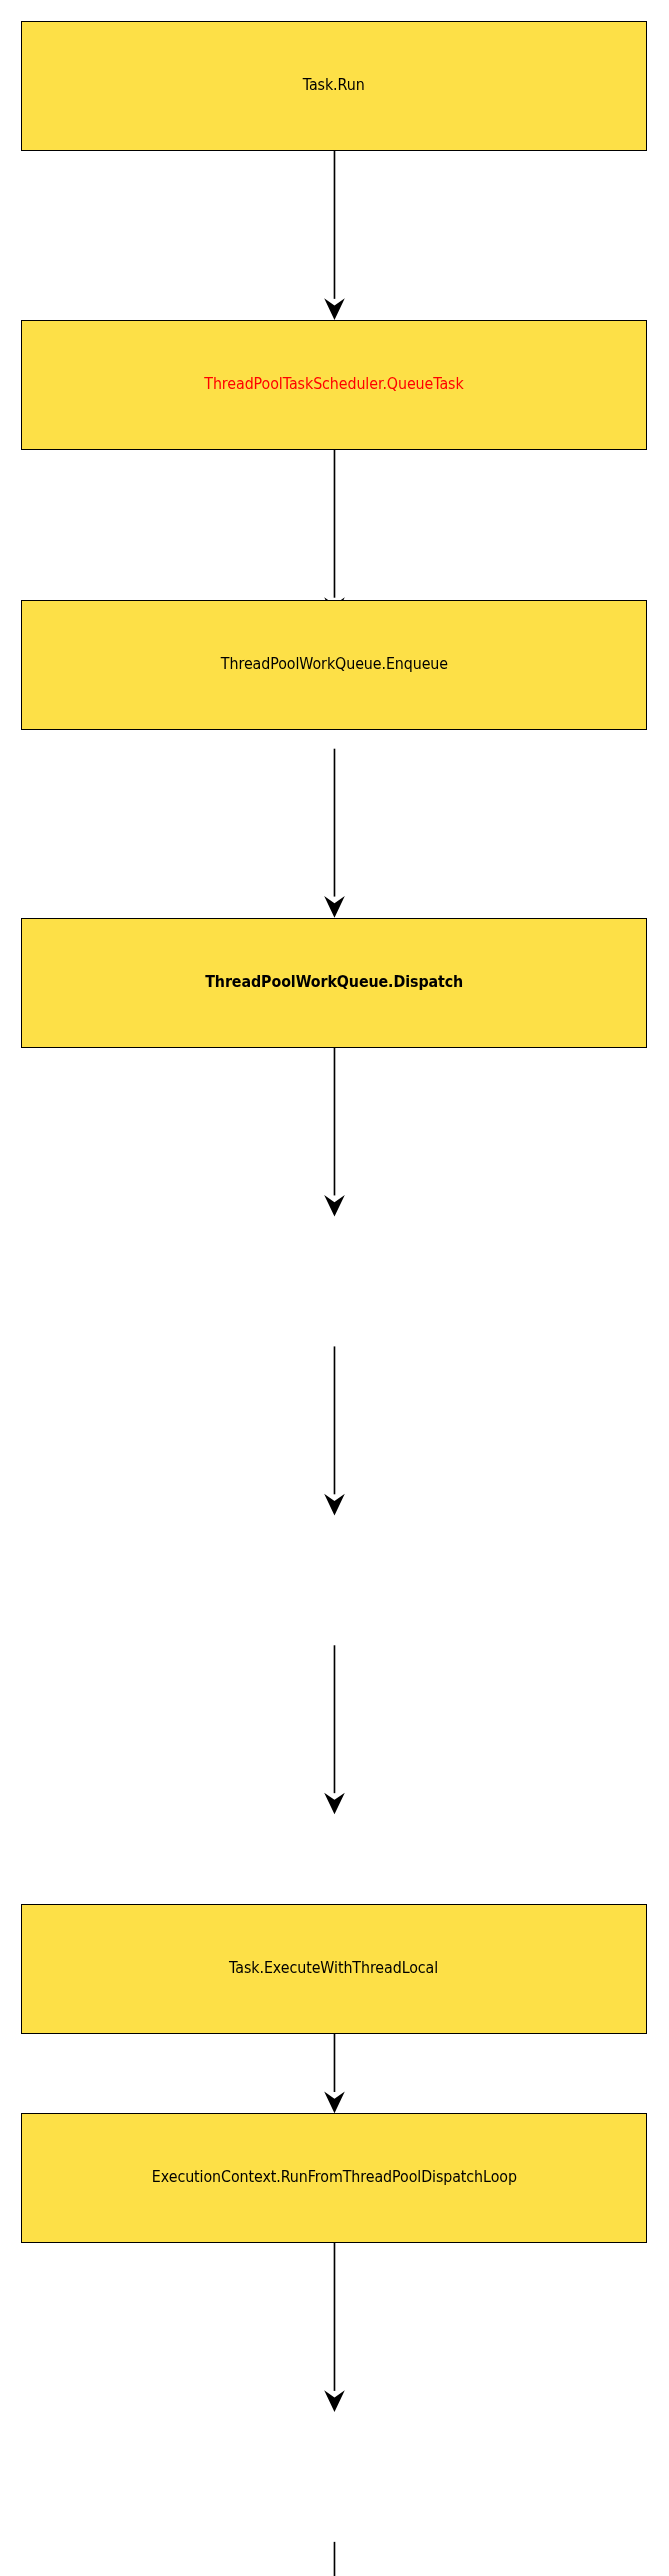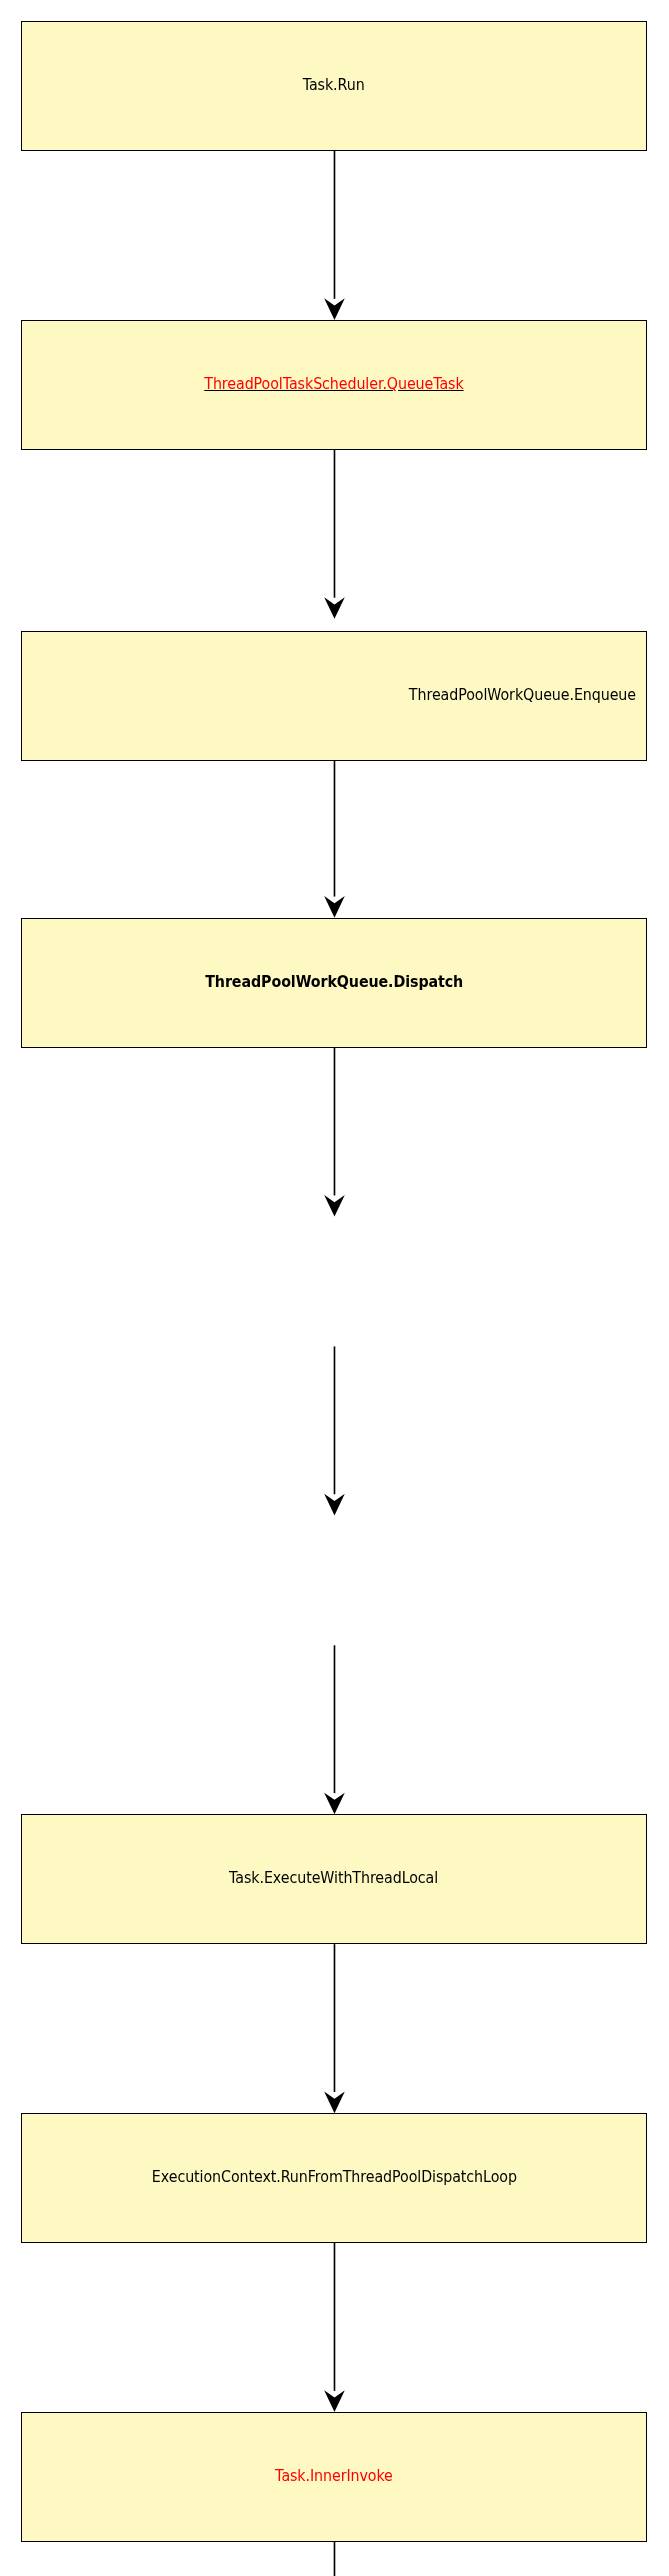--- a/index.html
+++ b/index.html
@@ -16,21 +16,21 @@
     font-family: "DejaVu Sans", sans-serif;
     overflow: hidden;
   }
   .flow-node {
     position: absolute;
     left: 21px;
     width: 626px;
     height: 130px;
     box-sizing: border-box;
     border: 1.5px solid #000000;
-    background: #fef9c3;
+    background: #fde047;
     display: flex;
     align-items: center;
     justify-content: center;
   }
   .flow-node-label {
     font-family: "DejaVu Sans", "Liberation Sans", sans-serif;
     font-size: 15.5px;
     line-height: 1.1;
     letter-spacing: -0.1px;
     text-align: center;
@@ -105,40 +105,37 @@
     <g>
       <line class="edge-line" x1="649" y1="4933" x2="649" y2="5220"></line>
       <use href="#arrowhead-shape" x="649" y="5261"></use>
     </g>
   </svg>
 
   <div class="flow-node" style="top:21px;">
     <span class="flow-node-label">Task.Run</span>
   </div>
 
-  <div class="flow-node is-red" style="top:320px;text-decoration:underline;">
+  <div class="flow-node is-red" style="top:320px;">
     <span class="flow-node-label">ThreadPoolTaskScheduler.QueueTask</span>
   </div>
 
-  <div class="flow-node" style="top:631px;justify-content:flex-end;">
+  <div class="flow-node" style="top:600px;">
     <span class="flow-node-label">ThreadPoolWorkQueue.Enqueue</span>
   </div>
 
   <div class="flow-node" style="top:918px;font-weight:bold;">
     <span class="flow-node-label">ThreadPoolWorkQueue.Dispatch</span>
   </div>
 
 
 
-  <div class="flow-node" style="top:1814px;">
+  <div class="flow-node" style="top:1904px;">
     <span class="flow-node-label">Task.ExecuteWithThreadLocal</span>
   </div>
 
   <div class="flow-node" style="top:2113px;justify-content:center;">
     <span class="flow-node-label">ExecutionContext.RunFromThreadPoolDispatchLoop</span>
   </div>
 
-  <div class="flow-node is-red" style="top:2412px;">
-    <span class="flow-node-label">Task.InnerInvoke</span>
-  </div>
 
 </div>
 
 
 </body></html>

